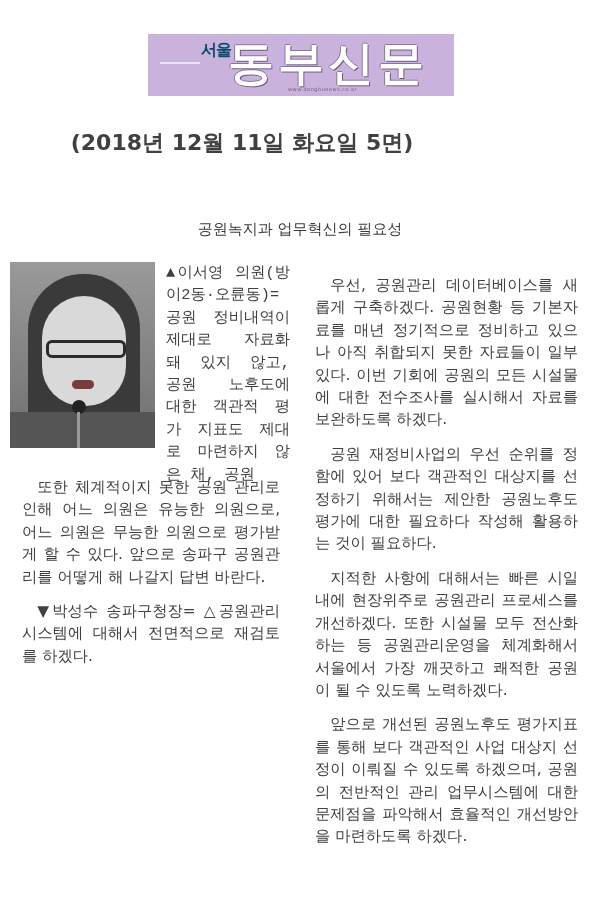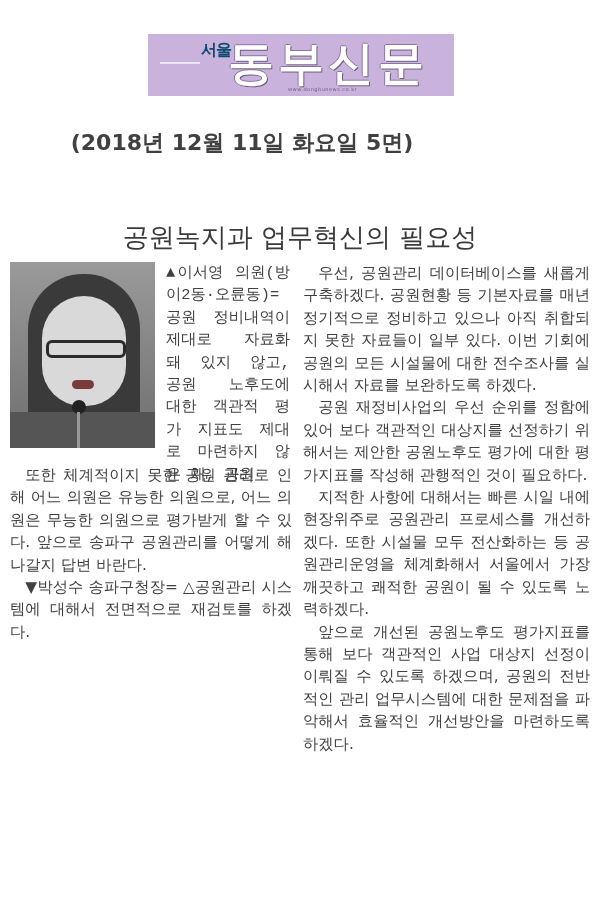--- a/index.html
+++ b/index.html
@@ -27,38 +27,38 @@
     }
     .mast-url {
       position: absolute; left: 140px; top: 52px; font-size: 5px; color: #6b5e78; letter-spacing: 0.5px;
     }
     .date-line {
       position: absolute; left: 0; width: 484px; top: 128px; text-align: center;
       font-size: 22px; font-weight: bold; color: #404040; letter-spacing: 0px;
     }
     .headline {
       position: absolute; left: 0; width: 600px; top: 220px; text-align: center;
-      font-size: 26px; color: #3a3a3a; font-family: "DejaVu Serif", serif;
+      font-size: 15px; color: #3a3a3a; font-family: "DejaVu Serif", serif;
     }
     .photo {
       position: absolute; left: 10px; top: 262px; width: 145px; height: 186px;
       background: linear-gradient(180deg, #9a9a9a 0%, #6e6e6e 100%);
       overflow: hidden;
     }
     .photo .hair { position: absolute; left: 18px; top: 12px; width: 112px; height: 160px; border-radius: 55px 55px 20px 20px; background: #3a3a3a; }
     .photo .face { position: absolute; left: 32px; top: 34px; width: 84px; height: 110px; border-radius: 42px 42px 40px 40px; background: #d9d9d9; }
     .photo .glasses { position: absolute; left: 36px; top: 78px; width: 80px; height: 18px; border: 3px solid #2a2a2a; border-radius: 6px; box-sizing: border-box; }
     .photo .mouth { position: absolute; left: 62px; top: 118px; width: 22px; height: 9px; border-radius: 8px; background: #7a3b3b; }
     .photo .body { position: absolute; left: 0; top: 150px; width: 145px; height: 40px; background: #555; }
     .photo .mic { position: absolute; left: 62px; top: 138px; width: 14px; height: 14px; border-radius: 7px; background: #222; }
     .photo .mic-stem { position: absolute; left: 67px; top: 150px; width: 3px; height: 40px; background: #999; }
     .col {
       position: absolute; font-size: 15.3px; line-height: 22.4px; color: #404040; text-align: justify;
     }
-    .col p { margin: 0; }
+    .col p { margin: 12px; }
     .ind { text-indent: 1em; }
     .short { position: absolute; left: 166px; top: 262px; width: 124px; font-size: 15.3px; line-height: 22.4px; color: #404040; text-align: justify;}
     .short p { margin: 0; font-family: Liberation Mono, monospace; }
     .left-body { left: 10px; top: 464px; width: 282px; }
     .right-body { left: 303px; top: 262px; width: 287px; }
   </style>
 </head>
 <body>
 
 <div class="masthead">
@@ -86,16 +86,16 @@
   <p>▲이서영 의원(방이2동·오륜동)= 공원 정비내역이 제대로 자료화 돼 있지 않고, 공원 노후도에 대한 객관적 평가 지표도 제대로 마련하지 않은 채, 공원</p>
 </div>
 
 <div class="col left-body">
   <p class="ind">또한 체계적이지 못한 공원 관리로 인해 어느 의원은 유능한 의원으로, 어느 의원은 무능한 의원으로 평가받게 할 수 있다. 앞으로 송파구 공원관리를 어떻게 해 나갈지 답변 바란다.</p>
   <p class="ind">▼박성수 송파구청장= △공원관리 시스템에 대해서 전면적으로 재검토를 하겠다.</p>
 </div>
 
 <div class="col right-body">
   <p class="ind">우선, 공원관리 데이터베이스를 새롭게 구축하겠다. 공원현황 등 기본자료를 매년 정기적으로 정비하고 있으나 아직 취합되지 못한 자료들이 일부 있다. 이번 기회에 공원의 모든 시설물에 대한 전수조사를 실시해서 자료를 보완하도록 하겠다.</p>
-  <p class="ind">공원 재정비사업의 우선 순위를 정함에 있어 보다 객관적인 대상지를 선정하기 위해서는 제안한 공원노후도 평가에 대한 평가지표를 작성해 관행적인 것이 필요하다.</p>
+  <p class="ind">공원 재정비사업의 우선 순위를 정함에 있어 보다 객관적인 대상지를 선정하기 위해서는 제안한 공원노후도 평가에 대한 필요하다 작성해 활용하는 것이 필요하다.</p>
   <p class="ind">지적한 사항에 대해서는 빠른 시일 내에 현장위주로 공원관리 프로세스를 개선하겠다. 또한 시설물 모두 전산화하는 등 공원관리운영을 체계화해서 서울에서 가장 깨끗하고 쾌적한 공원이 될 수 있도록 노력하겠다.</p>
   <p class="ind">앞으로 개선된 공원노후도 평가지표를 통해 보다 객관적인 사업 대상지 선정이 이뤄질 수 있도록 하겠으며, 공원의 전반적인 관리 업무시스템에 대한 문제점을 파악해서 효율적인 개선방안을 마련하도록 하겠다.</p>
 </div>
 
 </body></html>

